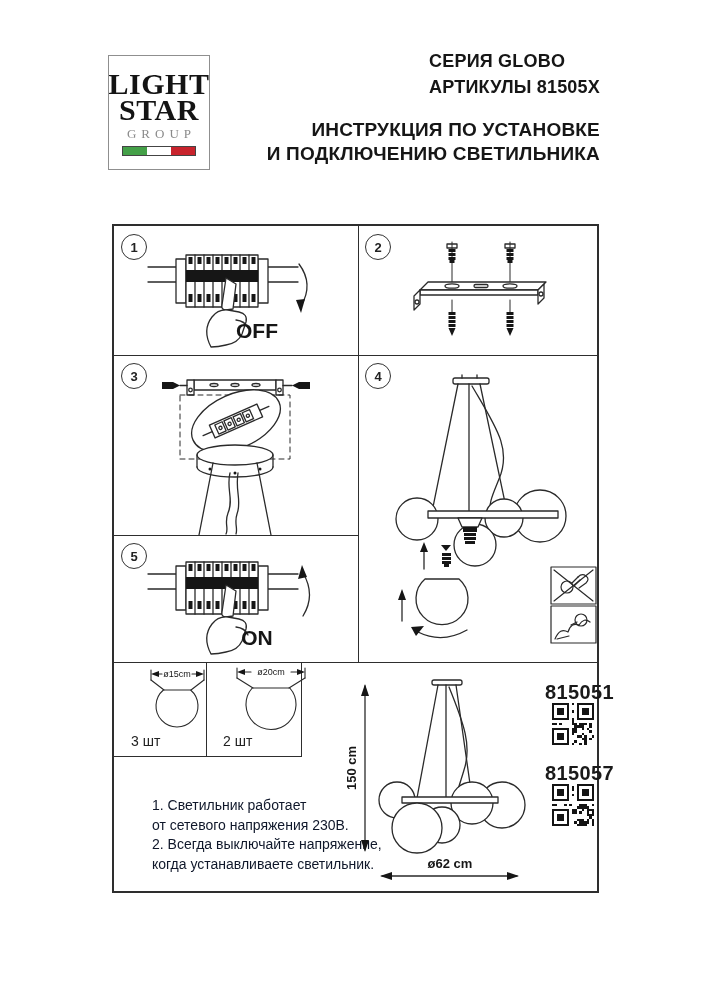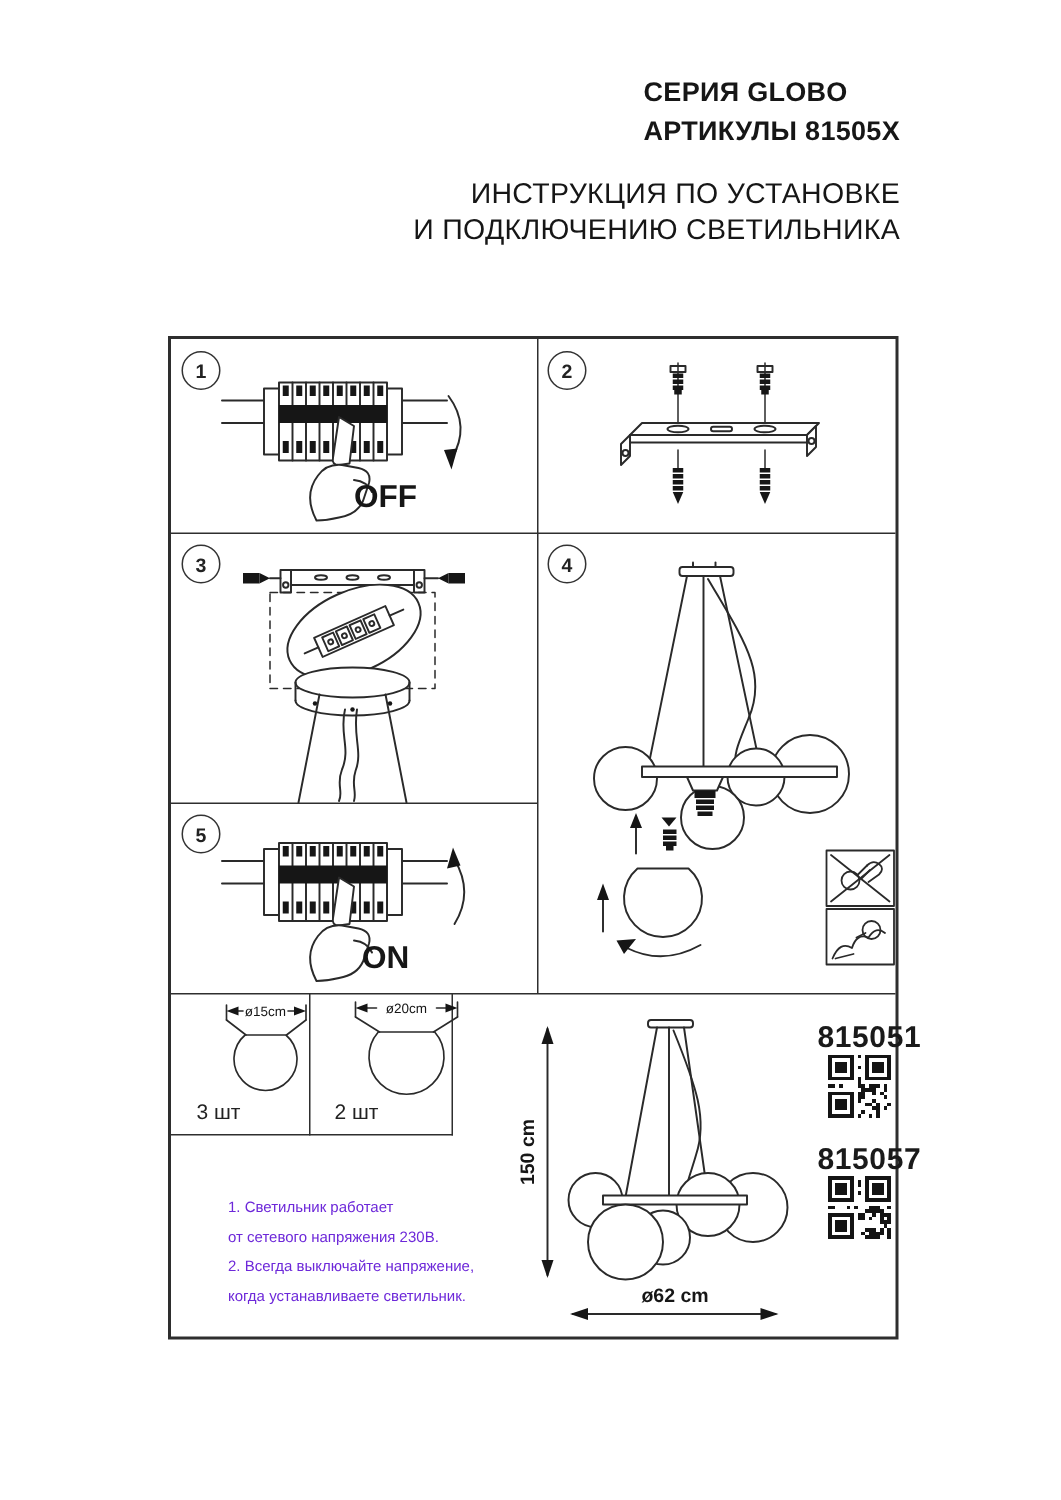--- a/index.html
+++ b/index.html
@@ -8,40 +8,51 @@
   .abs{position:absolute}
   svg{display:block;overflow:visible}
   svg text{font-family:"Liberation Sans",sans-serif}
 
   
   .logo{left:108px;top:55px;width:102px;height:115px;border:1px solid #8f8f8f;background:#fff;
         display:flex;flex-direction:column;align-items:center;padding-top:15px}
   .logo .w1,.logo .w2{font-family:"Liberation Serif",serif;font-weight:bold;font-size:30px;line-height:26px;letter-spacing:.5px;color:#141414}
   .logo .w3{font-family:"Liberation Serif",serif;font-size:13px;letter-spacing:5px;color:#8a8a8a;margin:3px 0 4px 5px}
   .hdr-top{right:107px;top:48px;text-align:left;font-weight:bold;font-size:18px;line-height:26px;letter-spacing:.2px}
-  .hdr-main{right:107px;top:118px;text-align:right;font-weight:normal;font-size:19px;line-height:24px;letter-spacing:.2px}
+  .hdr-main{right:107px;top:118px;text-align:right;font-weight:bold;font-size:19px;line-height:24px;letter-spacing:.2px}
 
   
   .grid{left:112px;top:224px;width:487px;height:669px;border:2px solid #2e2e2e;background:#fff}
   .gline{background:#2e2e2e}
   .cell{position:absolute}
   .stepnum{position:absolute;left:7px;top:8px;width:26px;height:26px;border:1.4px solid #333;border-radius:50%;
            display:flex;align-items:center;justify-content:center;font-size:13px;font-weight:bold;color:#222;background:#fff}
 
   .count{position:absolute;text-align:left;font-size:14px;color:#222}
-  .notes{font-size:10px;line-height:19.5px;color:#6d28d9}
+  .notes{font-size:14px;line-height:19.5px;color:#0f172a}
   .qr-label{position:absolute;width:56px;text-align:center;font-weight:bold;font-size:20px;letter-spacing:.4px;color:#1a1a1a}
   .qr{position:absolute;width:42px;height:42px}
   .qr svg{width:100%;height:100%}
 </style>
 </head>
 <body>
 
 <div class="abs" style="inset:0">
 
+  <div class="abs logo">
+    <div class="w1">LIGHT</div>
+    <div class="w2">STAR</div>
+    <div class="w3">GROUP</div>
+    <svg width="74" height="10" viewBox="0 0 74 10">
+      <rect x="1" y="1" width="24" height="8" fill="#44a048"></rect>
+      <rect x="25" y="1" width="24" height="8" fill="#ffffff"></rect>
+      <rect x="49" y="1" width="24" height="8" fill="#c8232c"></rect>
+      <rect x="0.5" y="0.5" width="73" height="9" fill="none" stroke="#444" stroke-width="1"></rect>
+    </svg>
+  </div>
 
   <div class="abs hdr-top">
     <div>СЕРИЯ GLOBO</div>
     <div>АРТИКУЛЫ 81505X</div>
   </div>
   <div class="abs hdr-main">
     <div>ИНСТРУКЦИЯ ПО УСТАНОВКЕ</div>
     <div>И ПОДКЛЮЧЕНИЮ СВЕТИЛЬНИКА</div>
   </div>
 

